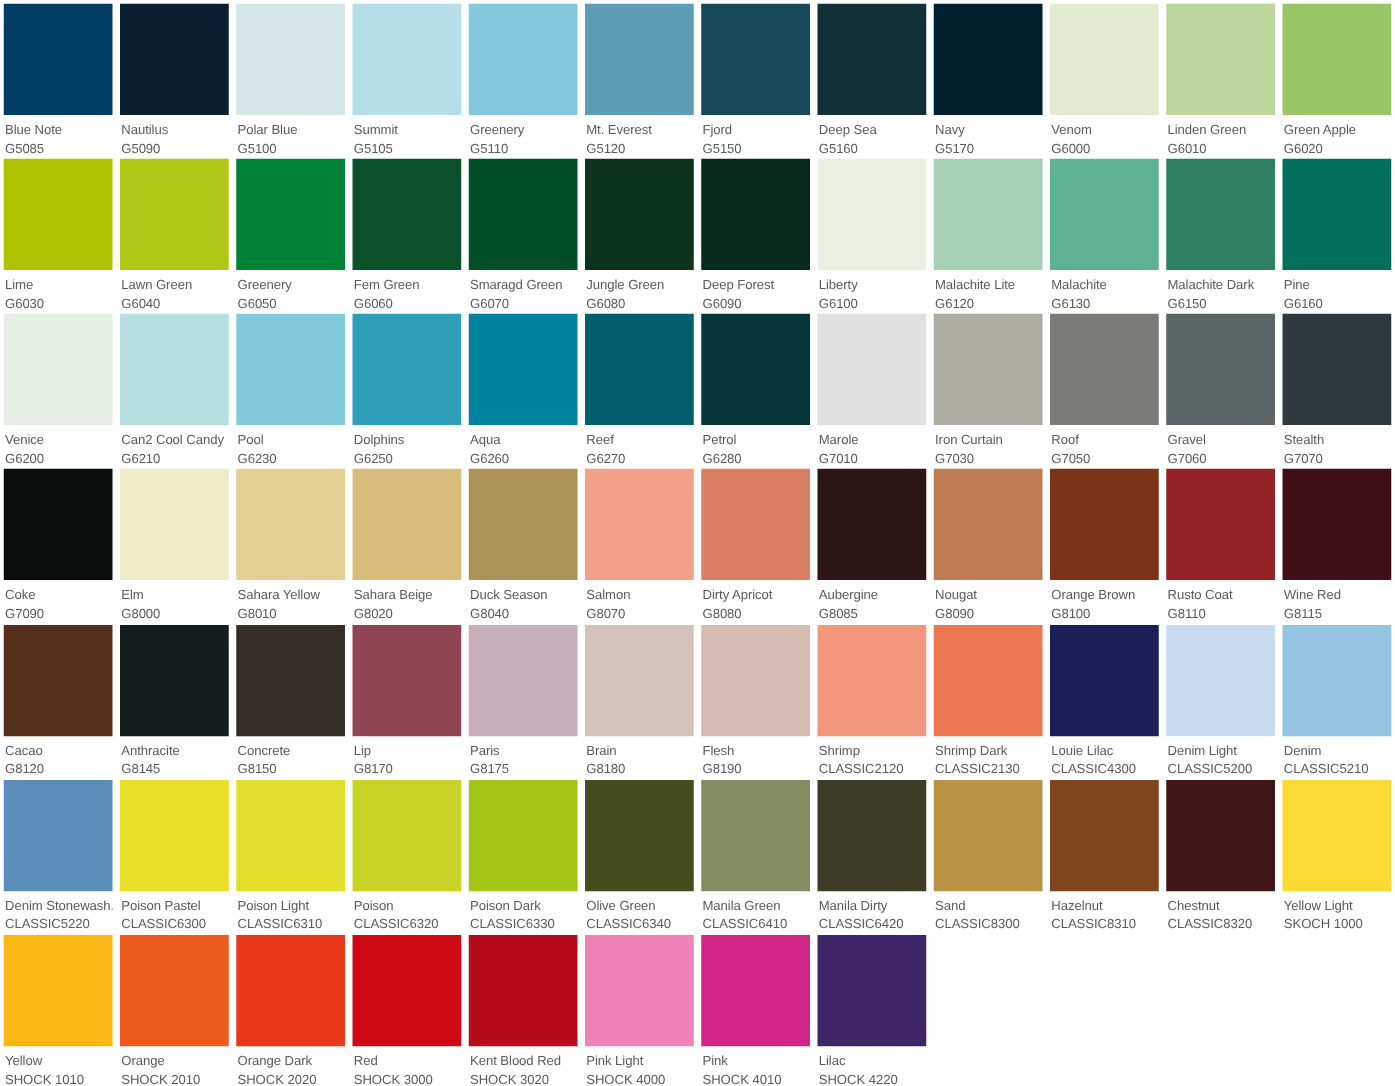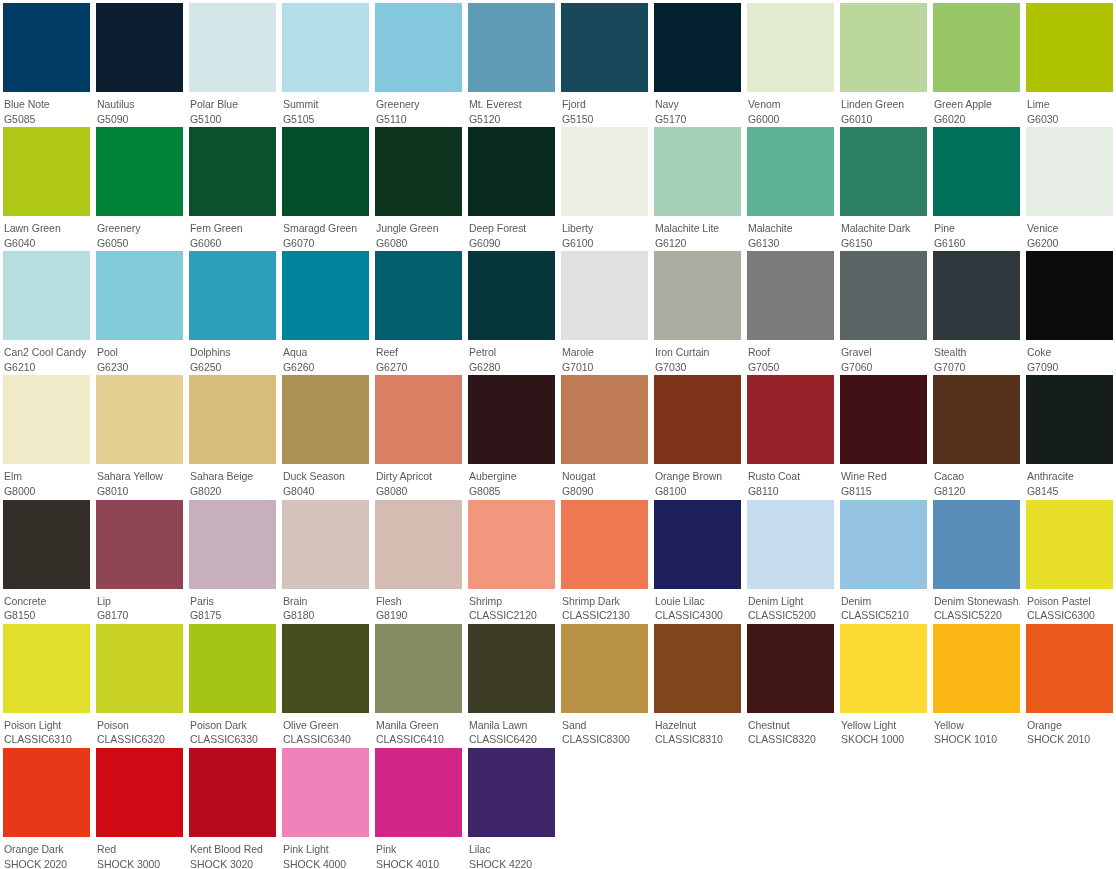--- a/index.html
+++ b/index.html
@@ -103,20 +103,27 @@
       </div>
     </div>
     <div class="swatch-cell">
       <div class="swatch-chip" style="background-color: rgb(23, 73, 91);"></div>
       <div class="swatch-labels">
         <span class="swatch-name">Fjord</span>
         <span class="swatch-code">G5150</span>
       </div>
     </div>
     <div class="swatch-cell">
+      <div class="swatch-chip" style="background-color: rgb(18, 48, 55);"></div>
+      <div class="swatch-labels">
+        <span class="swatch-name">Deep Sea</span>
+        <span class="swatch-code">G5160</span>
+      </div>
+    </div>
+    <div class="swatch-cell">
       <div class="swatch-chip" style="background-color: rgb(3, 32, 47);"></div>
       <div class="swatch-labels">
         <span class="swatch-name">Navy</span>
         <span class="swatch-code">G5170</span>
       </div>
     </div>
     <div class="swatch-cell">
       <div class="swatch-chip" style="background-color: rgb(226, 234, 208);"></div>
       <div class="swatch-labels">
         <span class="swatch-name">Venom</span>
@@ -334,20 +341,27 @@
       </div>
     </div>
     <div class="swatch-cell">
       <div class="swatch-chip" style="background-color: rgb(171, 146, 87);"></div>
       <div class="swatch-labels">
         <span class="swatch-name">Duck Season</span>
         <span class="swatch-code">G8040</span>
       </div>
     </div>
     <div class="swatch-cell">
+      <div class="swatch-chip" style="background-color: rgb(243, 161, 137);"></div>
+      <div class="swatch-labels">
+        <span class="swatch-name">Salmon</span>
+        <span class="swatch-code">G8070</span>
+      </div>
+    </div>
+    <div class="swatch-cell">
       <div class="swatch-chip" style="background-color: rgb(218, 127, 99);"></div>
       <div class="swatch-labels">
         <span class="swatch-name">Dirty Apricot</span>
         <span class="swatch-code">G8080</span>
       </div>
     </div>
     <div class="swatch-cell">
       <div class="swatch-chip" style="background-color: rgb(46, 22, 24);"></div>
       <div class="swatch-labels">
         <span class="swatch-name">Aubergine</span>
@@ -511,21 +525,21 @@
     <div class="swatch-cell">
       <div class="swatch-chip" style="background-color: rgb(131, 140, 99);"></div>
       <div class="swatch-labels">
         <span class="swatch-name">Manila Green</span>
         <span class="swatch-code">CLASSIC6410</span>
       </div>
     </div>
     <div class="swatch-cell">
       <div class="swatch-chip" style="background-color: rgb(61, 61, 38);"></div>
       <div class="swatch-labels">
-        <span class="swatch-name">Manila Lawn</span>
+        <span class="swatch-name">Manila Dirty</span>
         <span class="swatch-code">CLASSIC6420</span>
       </div>
     </div>
     <div class="swatch-cell">
       <div class="swatch-chip" style="background-color: rgb(185, 146, 69);"></div>
       <div class="swatch-labels">
         <span class="swatch-name">Sand</span>
         <span class="swatch-code">CLASSIC8300</span>
       </div>
     </div>

